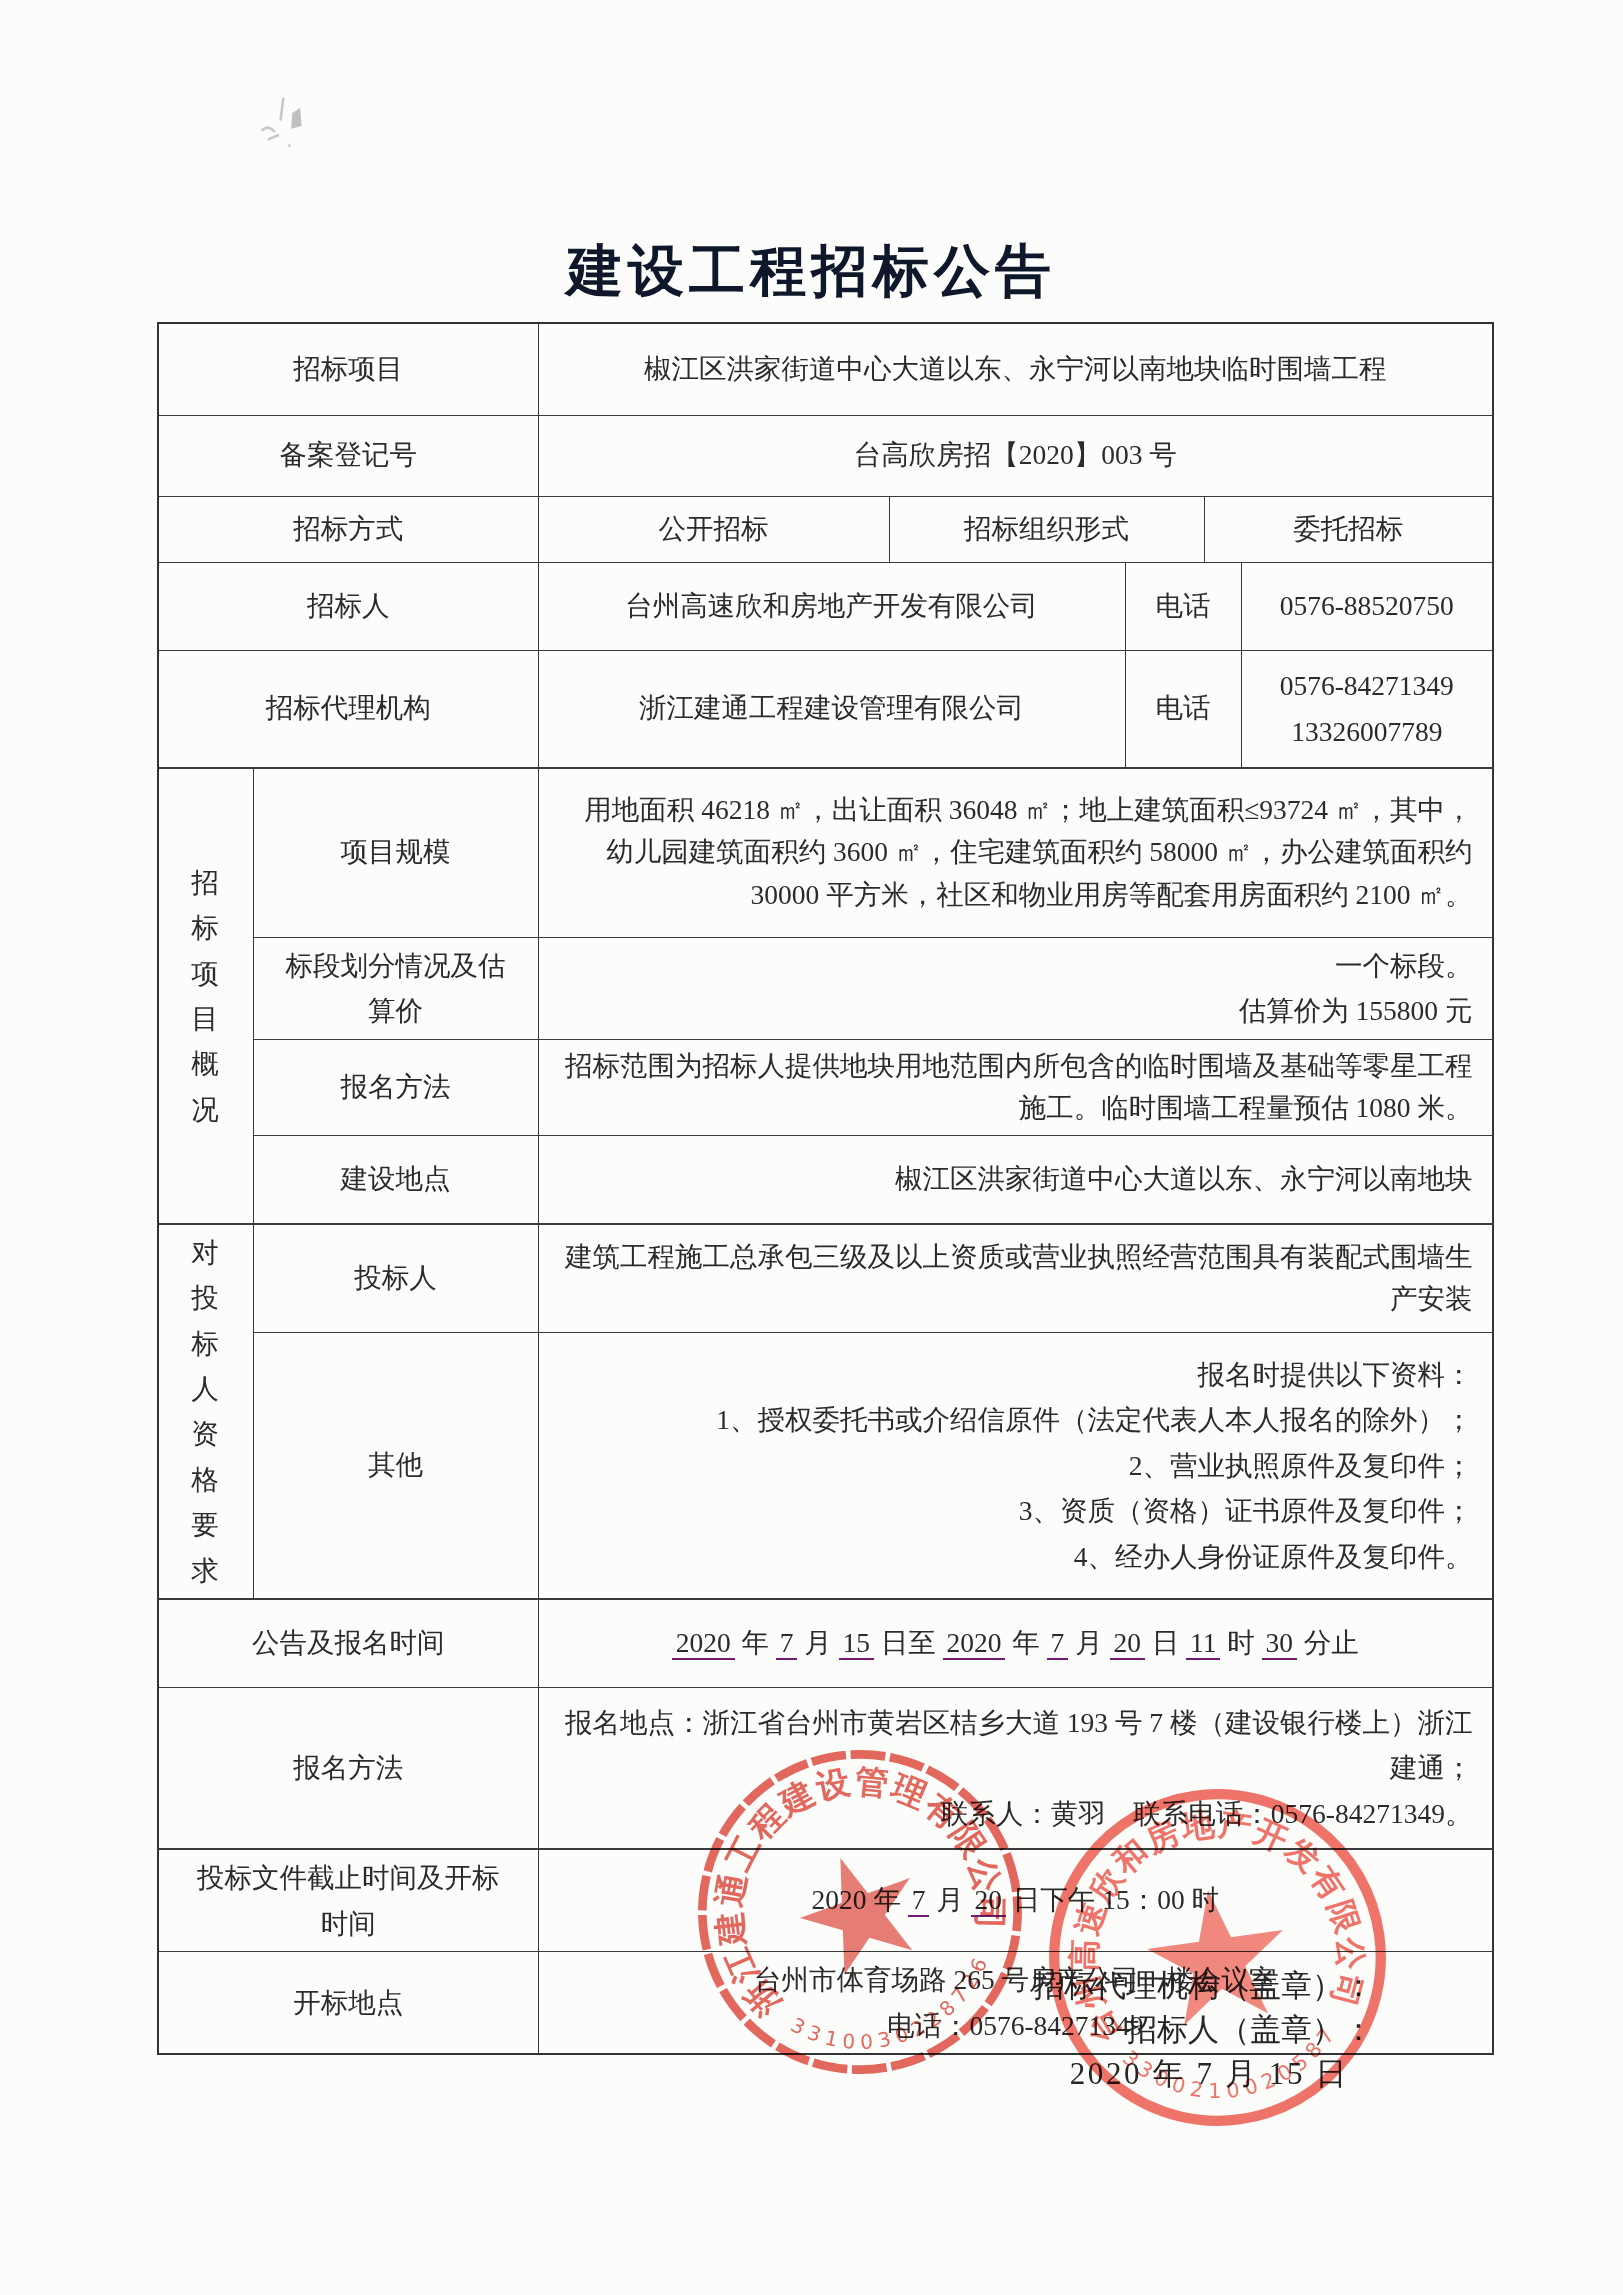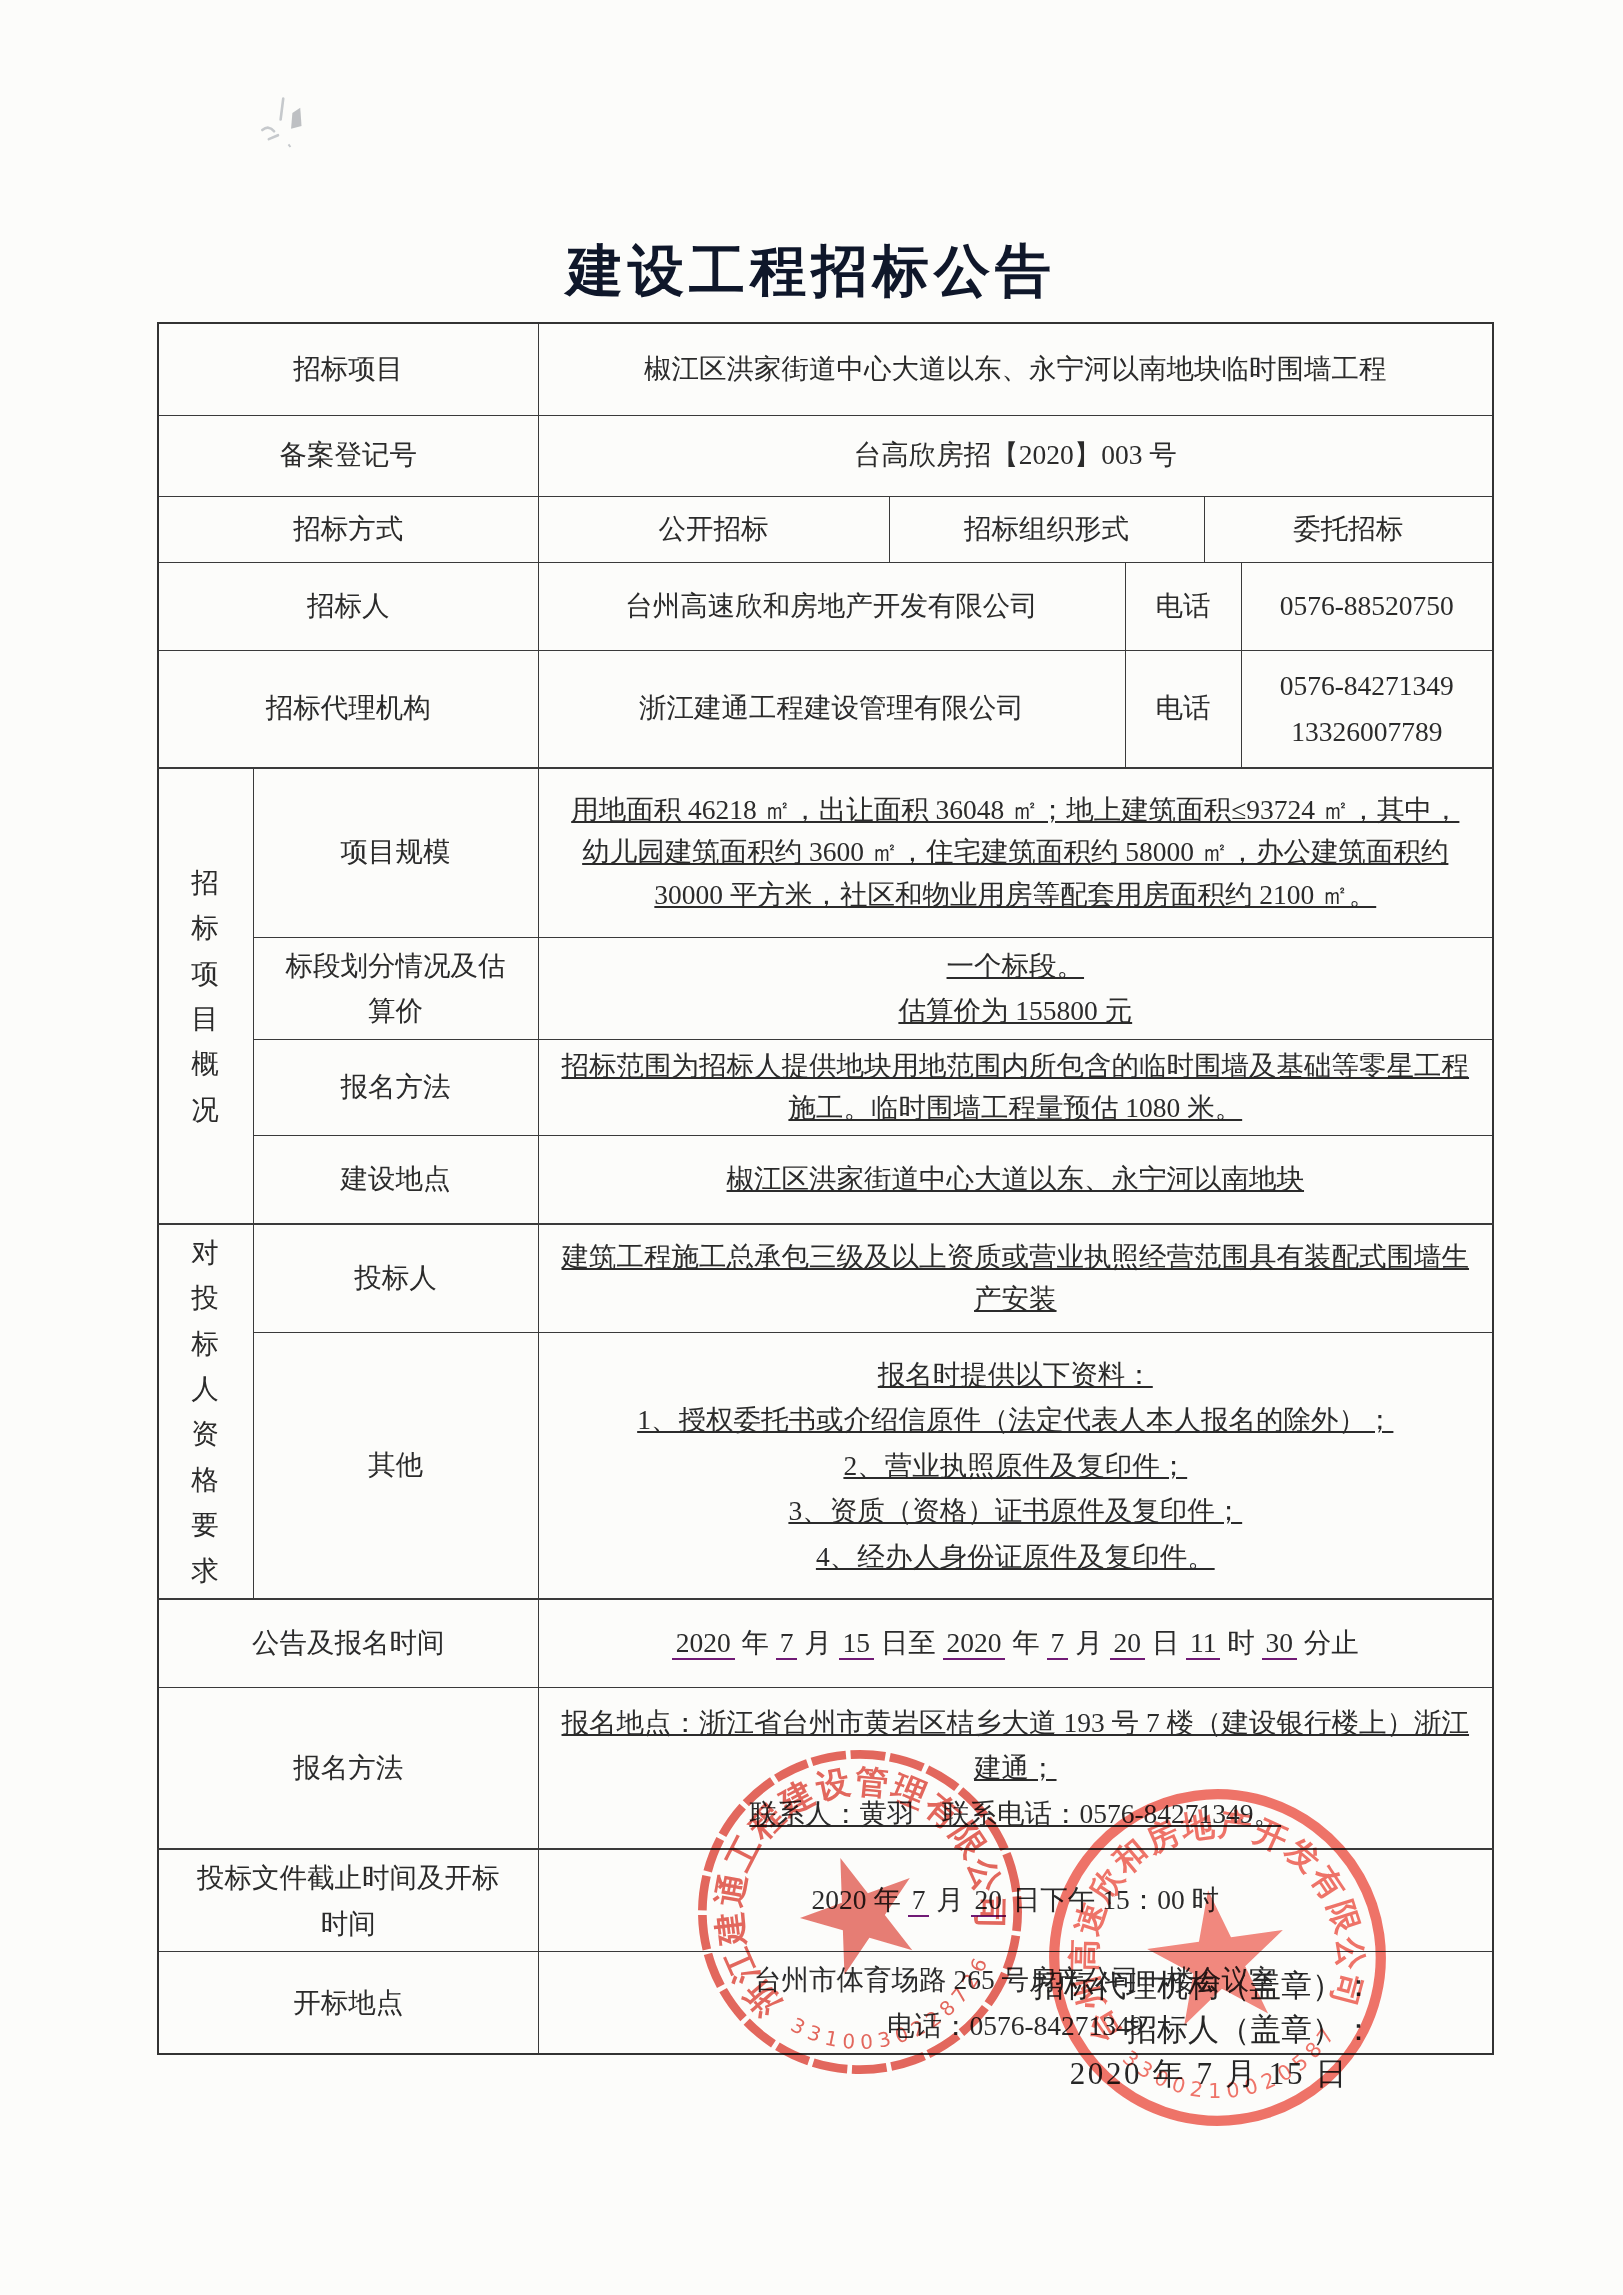--- a/index.html
+++ b/index.html
@@ -18,21 +18,21 @@
     border-collapse:collapse;table-layout:fixed;
   }
   table.doc td{
     border:1.3px solid #3a3a3a;
     font-size:27.5px;line-height:1.55;color:#2b2b2b;
     padding:5.2px 19.6px;vertical-align:middle;
   }
   table.doc{border:2px solid #333;margin-top:10px;}
   td.lab{text-align:center;padding:5.2px 6.5px;}
   td.cen{text-align:center;}
-  td.lef{text-align:center;padding-left:29px;text-decoration:underline;}
+  td.lef{text-align:right;padding-left:29px;}
   td.vlab{text-align:center;padding:5.2px 3.9px;letter-spacing:1.3px;}
   tr.thick td{border-top-width:2.6px;}
   .vline{display:block;line-height:1.65;}
   .u{border-bottom:2px solid #701a75;padding:0 3.9px;}
   .sig{
     position:absolute;left:772px;top:1964px;width:602px;
     text-align:right;font-size:31px;line-height:1.42;color:#262626;
   }
   .sig .date{padding-right:25px;letter-spacing:2.6px;}
   .stamp{position:absolute;mix-blend-mode:multiply;}

